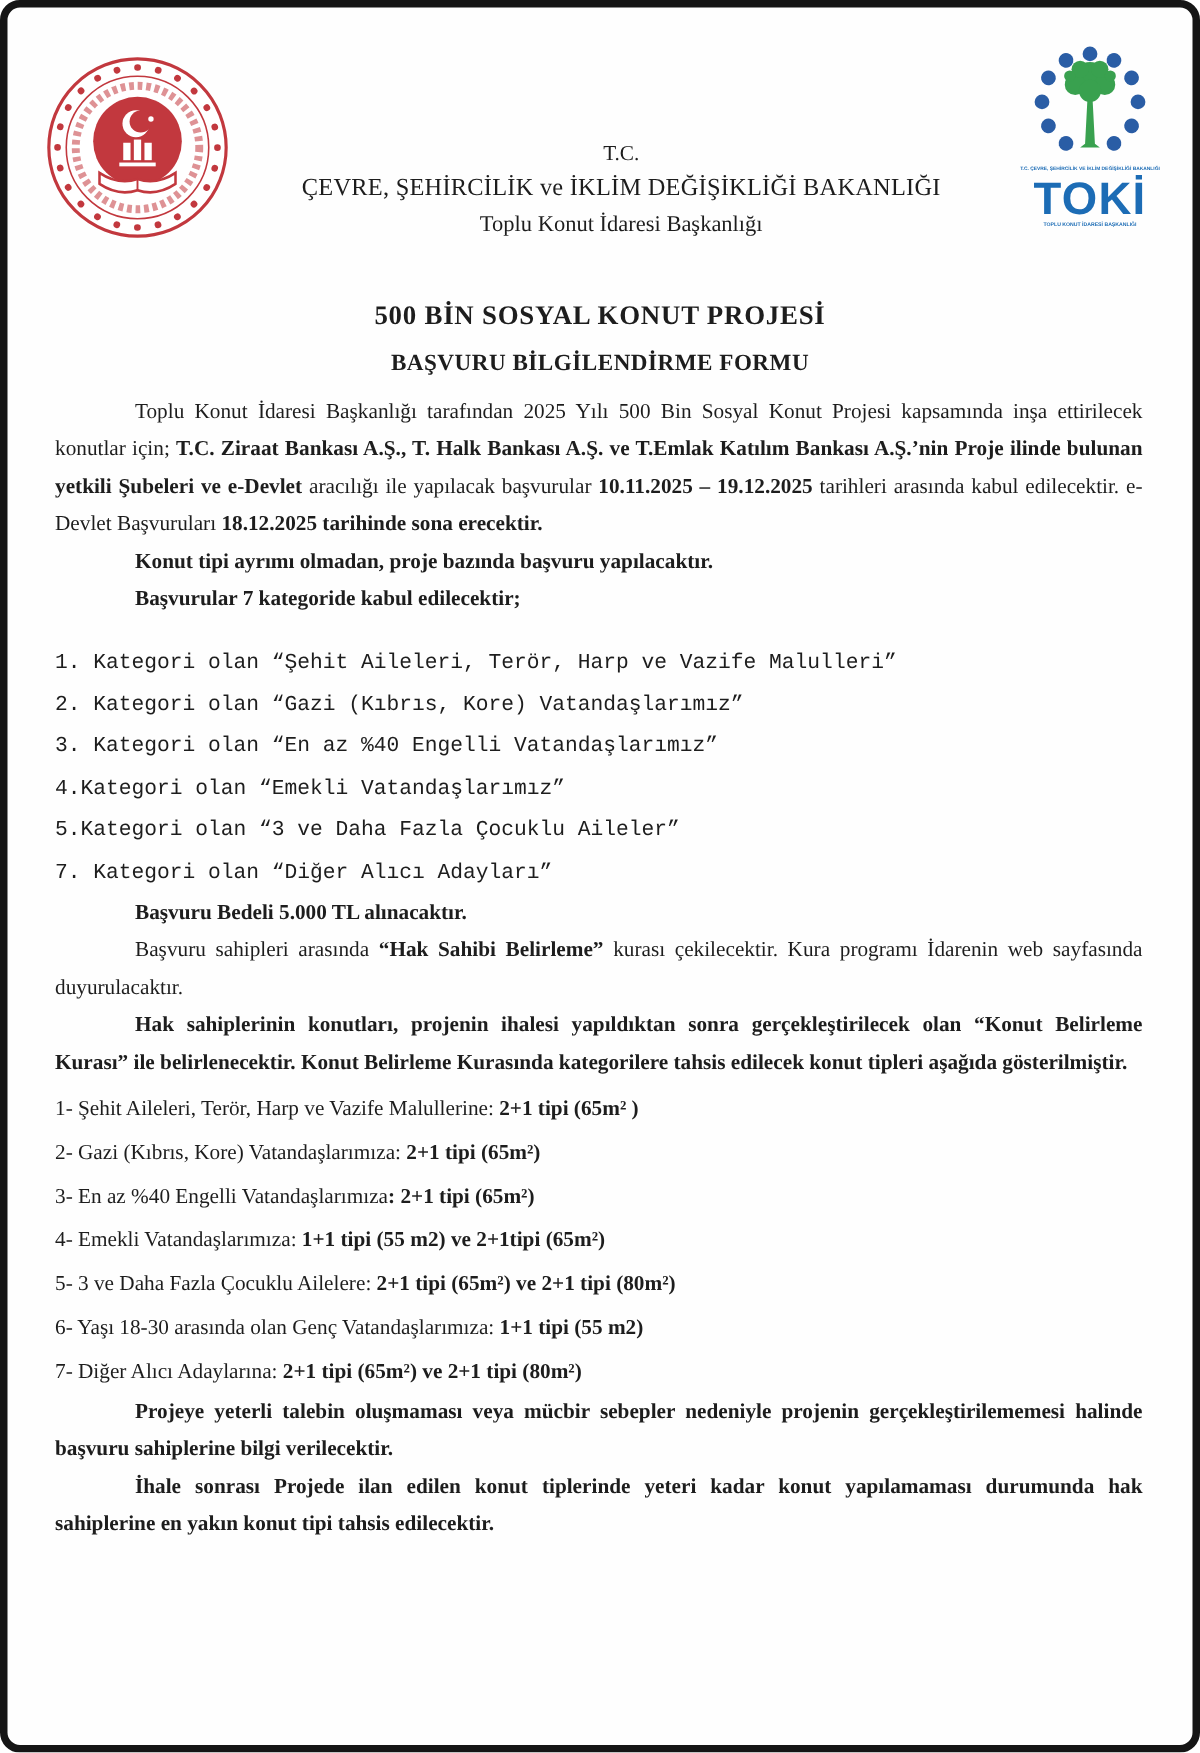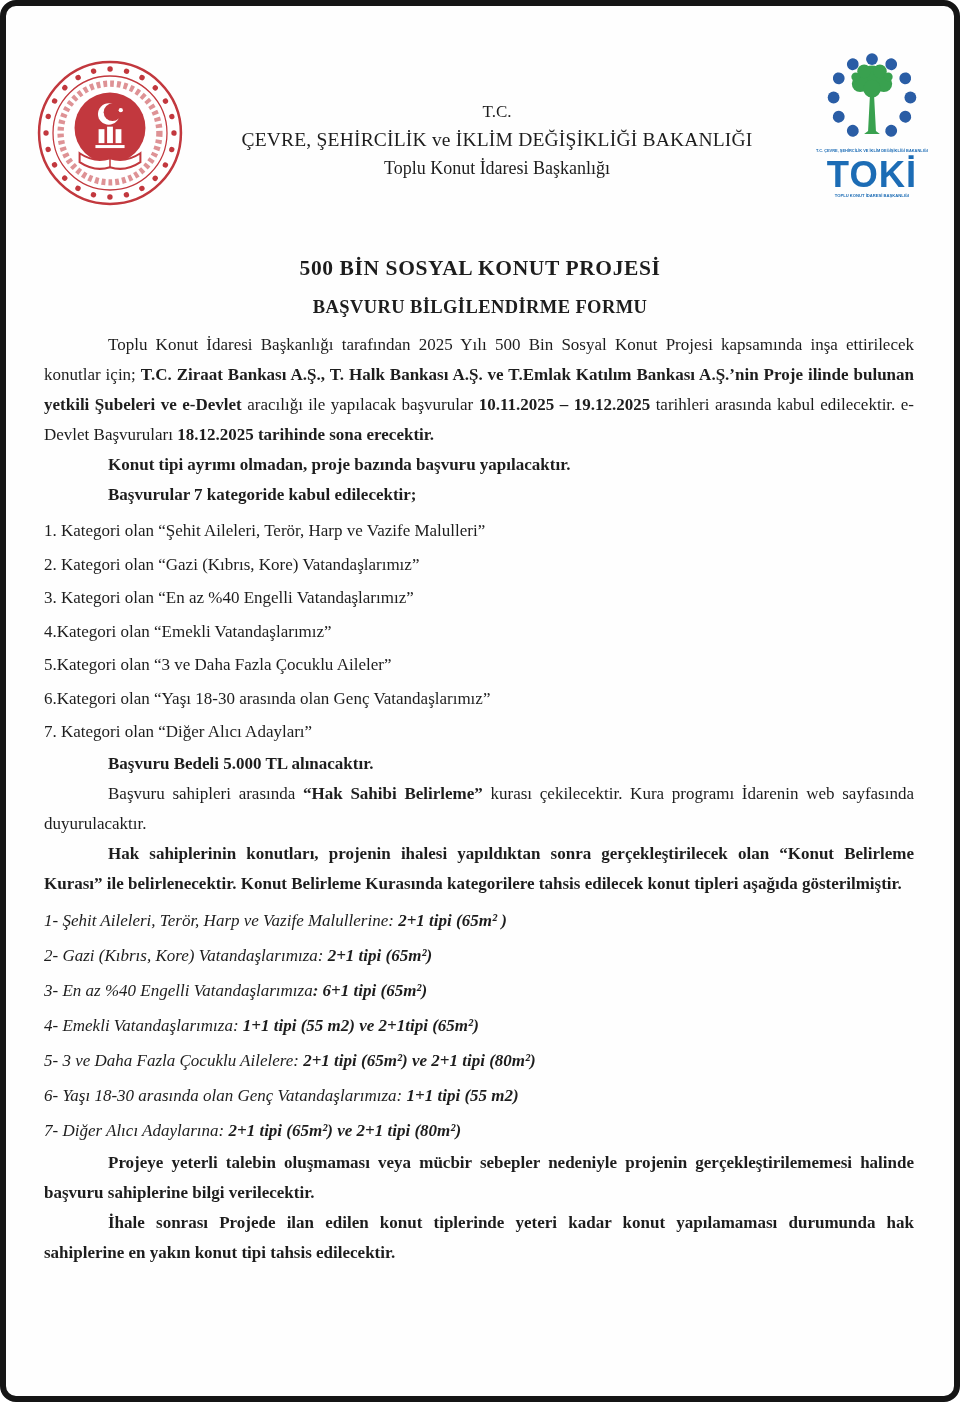--- a/index.html
+++ b/index.html
@@ -12,23 +12,22 @@
     border: 6px solid #151515;
     border-radius: 16px;
     overflow: hidden;
     font-family: "Liberation Serif", "DejaVu Serif", serif;
     color: #1d1d1d;
   }
 
   
   .header {
     display: flex;
-    align-items: center;
+    align-items: flex-end;
     padding: 28px 18px 0 28px;
-    margin-top: 16px;
   }
   .seal-svg { width: 152px; height: 152px; flex: 0 0 auto; margin-top: 6px; }
   .header-center { flex: 1; text-align: center; padding-top: 22px; line-height: 1.55; }
   .h-tc { font-size: 17px; }
   .h-ministry { font-size: 19.5px; letter-spacing: 0.2px; }
   .h-dept { font-size: 18px; }
   .toki-svg { width: 128px; height: 160px; flex: 0 0 auto; }
 
   
   .title-block { text-align: center; margin-top: 46px; font-weight: bold; }
@@ -41,22 +40,22 @@
     font-size: 17px;
     line-height: 30px;
   }
   .content p { margin: 0; }
   .just   { text-align: justify; }
   .indent { text-indent: 64px; }
   .b, .bold { font-weight: bold; }
   .gap    { margin-top: 11px; }
   .cat    { line-height: 33.5px; margin-top: 2px; }
   .alloc  { line-height: 35px; }
-  .cats   { margin-top: 4px; }
-  .allocs { margin-top: 4px; font-style: italic; }
+  .cats   { margin-top: 20px; font-family: Liberation Mono, monospace; }
+  .allocs { margin-top: 4px; }
 </style>
 </head>
 <body>
 
 <div class="page">
 
   <div class="header">
 
     <svg class="seal-svg" viewBox="0 0 120 120" aria-hidden="true">
       <circle cx="60" cy="60" r="56" fill="#ffffff" stroke="#c2383e" stroke-width="2"></circle>
@@ -127,34 +126,33 @@
 
     <p class="bold indent gap">Konut tipi ayrımı olmadan, proje bazında başvuru yapılacaktır.</p>
     <p class="bold indent gap">Başvurular 7 kategoride kabul edilecektir;</p>
 
     <div class="cats">
       <p class="cat">1. Kategori olan “Şehit Aileleri, Terör, Harp ve Vazife Malulleri”</p>
       <p class="cat">2. Kategori olan “Gazi (Kıbrıs, Kore) Vatandaşlarımız”</p>
       <p class="cat">3. Kategori olan “En az %40 Engelli Vatandaşlarımız”</p>
       <p class="cat">4.Kategori olan “Emekli Vatandaşlarımız”</p>
       <p class="cat">5.Kategori olan “3 ve Daha Fazla Çocuklu Aileler”</p>
-      <p class="cat">6.Kategori olan “Yaşı 18-30 arasında olan Genç Vatandaşlarımız”</p>
       <p class="cat">7. Kategori olan “Diğer Alıcı Adayları”</p>
     </div>
 
     <p class="bold indent gap">Başvuru Bedeli 5.000 TL alınacaktır.</p>
 
     <p class="just indent gap"><span>Başvuru sahipleri arasında </span><span class="b">“Hak Sahibi Belirleme”</span><span> kurası çekilecektir. Kura programı İdarenin web sayfasında duyurulacaktır.</span></p>
 
     <p class="bold just indent gap">Hak sahiplerinin konutları, projenin ihalesi yapıldıktan sonra gerçekleştirilecek olan “Konut Belirleme Kurası” ile belirlenecektir. Konut Belirleme Kurasında kategorilere tahsis edilecek konut tipleri aşağıda gösterilmiştir.</p>
 
     <div class="allocs">
       <p class="alloc"><span>1- Şehit Aileleri, Terör, Harp ve Vazife Malullerine: </span><span class="b">2+1 tipi (65m² )</span></p>
       <p class="alloc"><span>2- Gazi (Kıbrıs, Kore) Vatandaşlarımıza: </span><span class="b">2+1 tipi (65m²)</span></p>
-      <p class="alloc"><span>3- En az %40 Engelli Vatandaşlarımıza</span><span class="b">: 6+1 tipi (65m²)</span></p>
+      <p class="alloc"><span>3- En az %40 Engelli Vatandaşlarımıza</span><span class="b">: 2+1 tipi (65m²)</span></p>
       <p class="alloc"><span>4- Emekli Vatandaşlarımıza: </span><span class="b">1+1 tipi (55 m2) ve 2+1tipi (65m²)</span></p>
       <p class="alloc"><span>5- 3 ve Daha Fazla Çocuklu Ailelere: </span><span class="b">2+1 tipi (65m²) ve 2+1 tipi (80m²)</span></p>
       <p class="alloc"><span>6- Yaşı 18-30 arasında olan Genç Vatandaşlarımıza: </span><span class="b">1+1 tipi (55 m2)</span></p>
       <p class="alloc"><span>7- Diğer Alıcı Adaylarına: </span><span class="b">2+1 tipi (65m²) ve 2+1 tipi (80m²)</span></p>
     </div>
 
     <p class="bold just indent gap">Projeye yeterli talebin oluşmaması veya mücbir sebepler nedeniyle projenin gerçekleştirilememesi halinde başvuru sahiplerine bilgi verilecektir.</p>
     <p class="bold just indent gap">İhale sonrası Projede ilan edilen konut tiplerinde yeteri kadar konut yapılamaması durumunda hak sahiplerine en yakın konut tipi tahsis edilecektir.</p>
   </div>
 </div>

